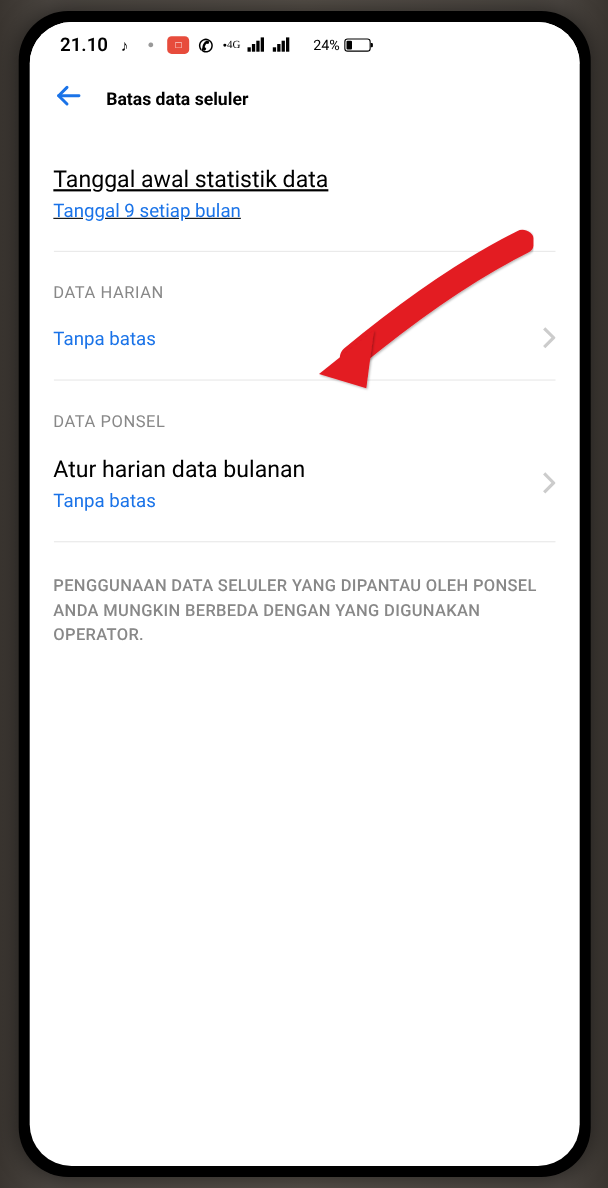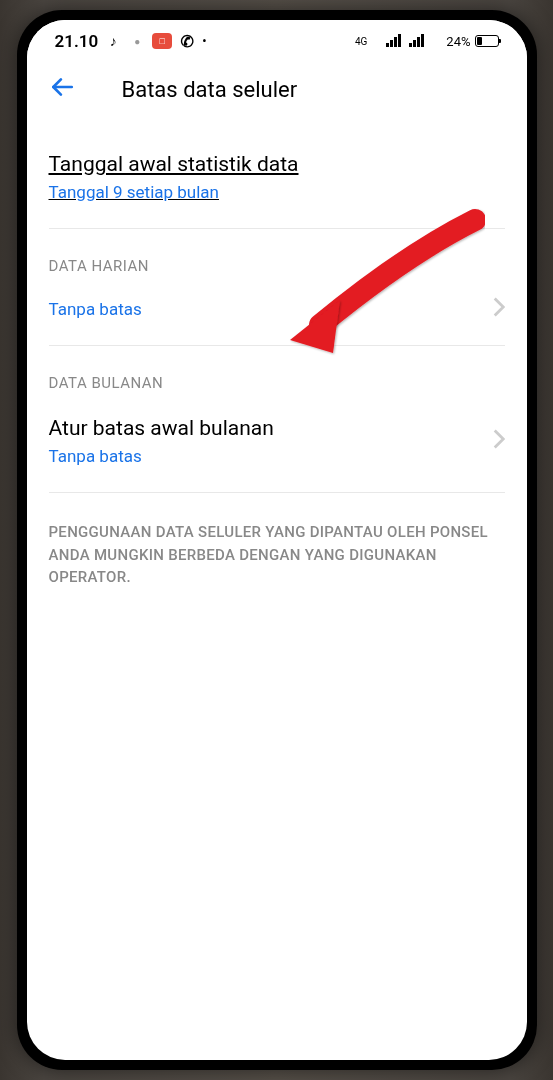--- a/index.html
+++ b/index.html
@@ -29,21 +29,21 @@
     .screen {
       width: 100%;
       height: 100%;
       background: #fff;
       border-radius: 38px;
       overflow: hidden;
       position: relative;
     }
     .status-bar {
       display: flex;
-      justify-content: space-between;
+      justify-content: flex-start;
       align-items: center;
       padding: 8px 28px 4px 28px;
       height: 38px;
       background: #fff;
     }
     .status-left {
       display: flex;
       align-items: center;
       gap: 6px;
       font-size: 17px;
@@ -79,21 +79,22 @@
     }
     .status-right {
       display: flex;
       align-items: center;
       gap: 4px;
       font-size: 13px;
       color: #000;
     }
     .signal-text {
       font-size: 10px;
-      margin-right: 15px;
+      margin-right: 2px;
+      font-family: Liberation Serif, serif;
     }
     .signal-bars {
       display: inline-flex;
       align-items: flex-end;
       gap: 1px;
       height: 12px;
     }
     .bar {
       width: 3px;
       background: #000;
@@ -142,24 +143,23 @@
     }
     .back-arrow {
       color: #1a73e8;
       cursor: pointer;
     }
     .back-arrow svg {
       width: 26px;
       height: 26px;
     }
     .page-title {
-      font-size: 22px;
-      font-weight: 400;
-      color: #000;
-      margin-left: 25px;
+      font-size: 16px;
+      font-weight: 700;
+      color: #000;
     }
     .content {
       padding: 0 22px;
     }
     .section-item {
       padding: 18px 0;
       cursor: pointer;
       position: relative;
     }
     .item-title {
@@ -272,24 +272,24 @@
         <div class="item-subtitle">Tanpa batas</div>
         <span class="chevron">
           <svg viewBox="0 0 8 14" fill="none" stroke="currentColor" stroke-width="2">
               <polyline points="1 1 7 7 1 13"></polyline>
             </svg>
         </span>
       </div>
 
       <div class="divider"></div>
 
-      <div class="section-header">DATA BULANAN</div>
+      <div class="section-header">DATA PONSEL</div>
 
       <div class="section-item">
-        <div class="item-title">Atur batas awal bulanan</div>
+        <div class="item-title">Atur harian data bulanan</div>
         <div class="item-subtitle">Tanpa batas</div>
         <span class="chevron">
           <svg viewBox="0 0 8 14" fill="none" stroke="currentColor" stroke-width="2">
               <polyline points="1 1 7 7 1 13"></polyline>
             </svg>
         </span>
       </div>
 
       <div class="divider"></div>
 

